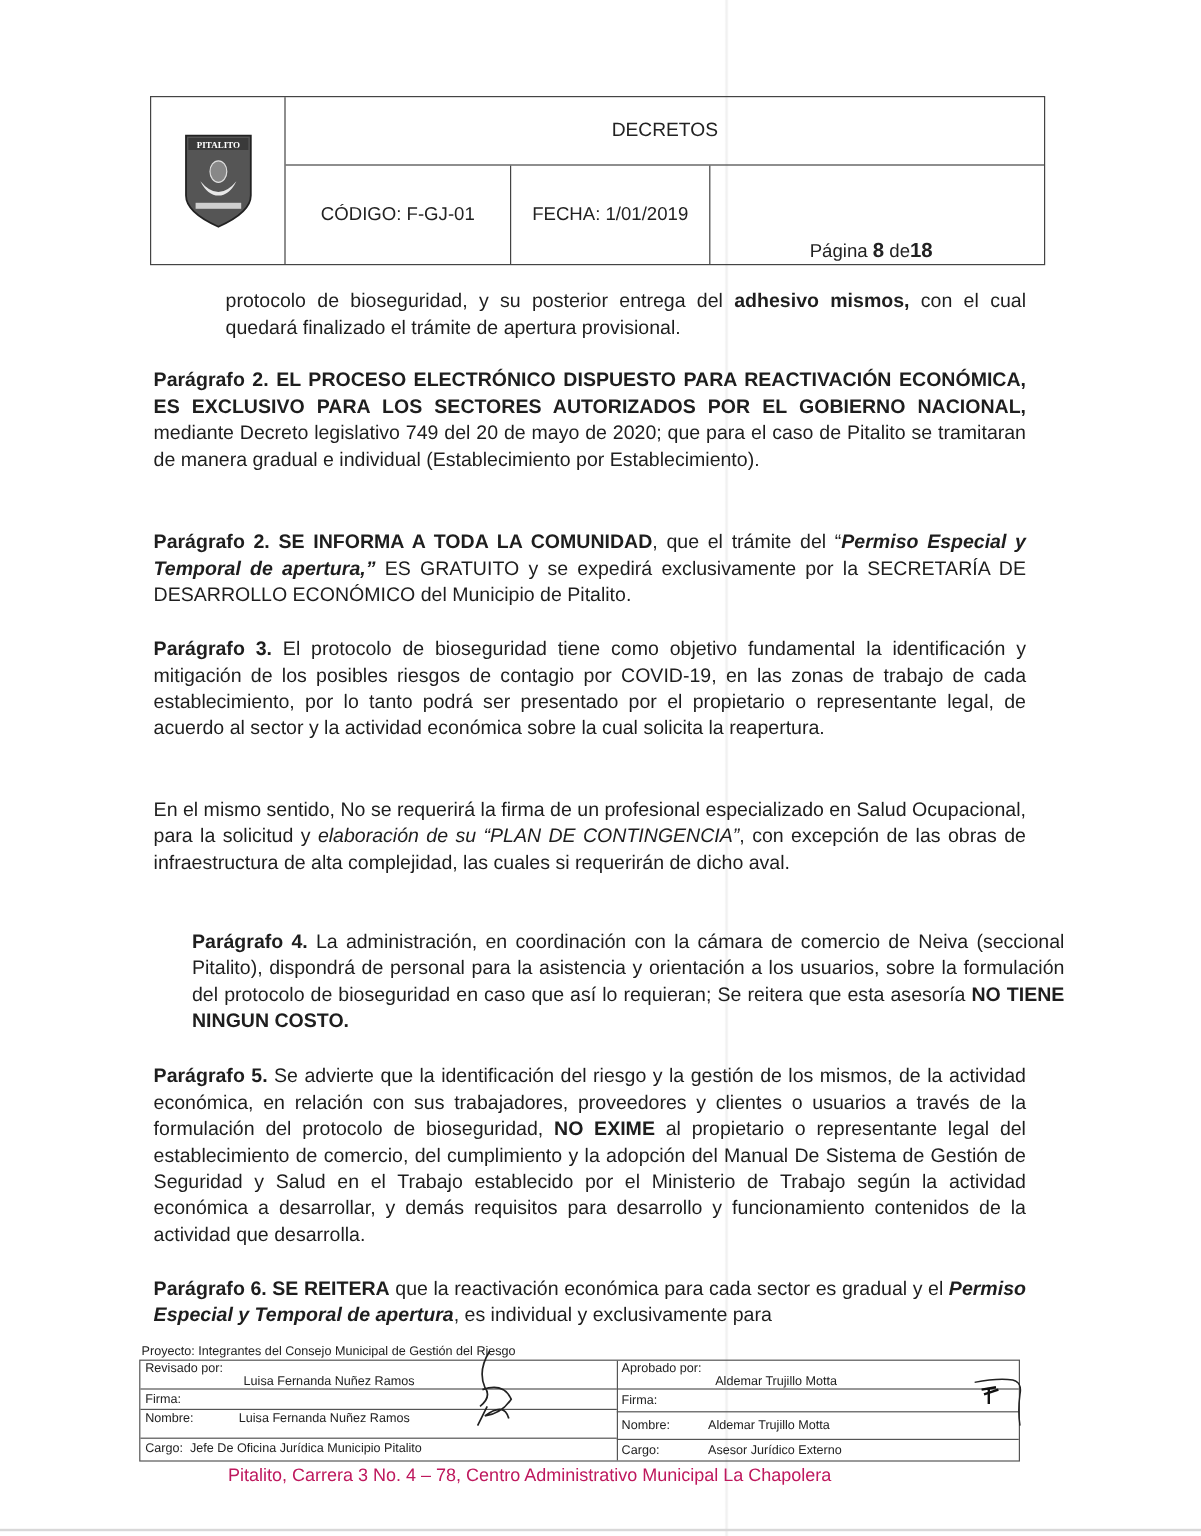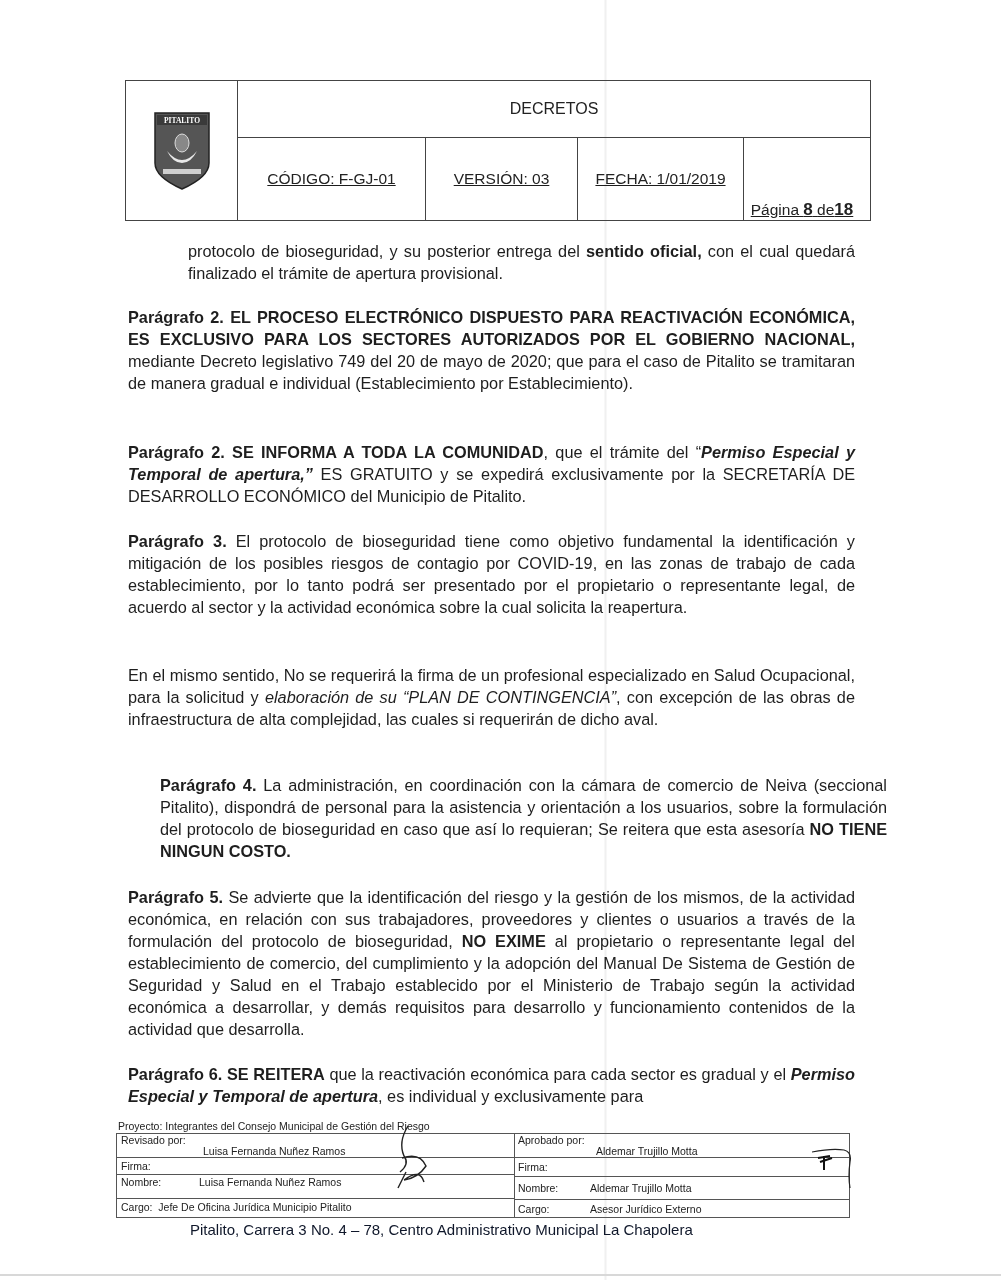--- a/index.html
+++ b/index.html
@@ -4,21 +4,21 @@
 <style>
   html, body { margin:0; padding:0; background:#ffffff; }
   body { width:1001px; height:1280px; position:relative; overflow:hidden; font-family:"Liberation Sans", sans-serif; color:#1c1c1c; }
   .scan-line { position:absolute; left:604px; top:0; width:3px; height:1280px; background:linear-gradient(to right, rgba(0,0,0,0.02), rgba(0,0,0,0.06), rgba(0,0,0,0.02)); }
   .bottom-edge { position:absolute; left:0; top:1274px; width:1001px; height:2px; background:#d8d8d8; }
 
   
   .hdr { position:absolute; left:125px; top:80px; width:746px; height:141px; border:1.5px solid #444; box-sizing:border-box; }
   .hdr .logo-cell { position:absolute; left:0; top:0; width:112px; height:100%; border-right:1.5px solid #444; box-sizing:border-box; display:flex; align-items:center; justify-content:center; }
   .hdr .title-cell { position:absolute; left:112px; top:0; right:0; height:57px; border-bottom:1.5px solid #444; box-sizing:border-box; display:flex; align-items:center; justify-content:center; font-size:16px; color:#222; }
-  .hdr .row2 { position:absolute; left:112px; top:57px; right:0; bottom:0; display:flex;text-decoration:underline; }
+  .hdr .row2 { position:absolute; left:112px; top:57px; right:0; bottom:0; display:flex; }
   .hdr .row2 > div { height:100%; border-right:1.5px solid #444; box-sizing:border-box; display:flex; align-items:center; justify-content:center; font-size:15.5px; color:#222; }
   .hdr .row2 > div:last-child { border-right:none; }
   .c-code { width:188px; }
   .c-ver { width:152px; }
   .c-date { width:166px; }
   .c-page { flex:1; flex-direction:row; align-items:flex-end !important; padding-right:10px; line-height:20px; }
   .c-page b { font-size:17px; }
 
   .shield { width:58px; height:80px; }
 
@@ -31,21 +31,21 @@
   
   .proj { position:absolute; left:118px; top:1120px; font-size:10.5px; color:#222; }
   .sig { position:absolute; left:116px; top:1133px; width:734px; height:85px; border:1px solid #555; box-sizing:border-box; font-size:10.5px; color:#222; }
   .sig .col { position:absolute; top:0; height:100%; }
   .sig .left { left:0; width:397px; border-right:1px solid #555; }
   .sig .right { left:397px; right:0; }
   .sig .r { position:absolute; left:0; right:0; border-bottom:1px solid #555; box-sizing:border-box; padding-left:4px; }
   .sig .r:last-child { border-bottom:none; }
   .sig .lab { position:absolute; left:4px; }
   .sig .val { position:absolute; }
-  .footer-addr { position:absolute; left:190px; top:1221px; font-size:15px; color:#0f172a; }
+  .footer-addr { position:absolute; left:190px; top:1221px; font-size:15px; color:#be185d; }
   .signature-svg { position:absolute; }
 </style>
 </head>
 <body>
 
 <div class="scan-line"></div>
 <div class="bottom-edge"></div>
 
 <div class="hdr">
   <div class="logo-cell">
@@ -54,31 +54,30 @@
       <rect x="4" y="4" width="50" height="10" fill="#3a3a3a"></rect>
       <text x="29" y="12" text-anchor="middle" font-size="7.5" font-family="Liberation Serif, serif" font-weight="bold" fill="#fff">PITALITO</text>
       <ellipse cx="29" cy="32" rx="7" ry="9" fill="#888" stroke="#ddd" stroke-width="1"></ellipse>
       <path d="M14 40 Q29 58 44 40 Q38 52 29 52 Q20 52 14 40 Z" fill="#e8e8e8"></path>
       <rect x="10" y="58" width="38" height="5" fill="#cfcfcf"></rect>
     </svg>
   </div>
   <div class="title-cell">DECRETOS</div>
   <div class="row2">
     <div class="c-code">CÓDIGO: F-GJ-01</div>
-    <div class="c-ver">VERSIÓN: 03</div>
     <div class="c-date">FECHA: 1/01/2019</div>
     <div class="c-page">
       <div><span>Página</span> <b>8</b> <span>de</span></div>
       <div><b>18</b></div>
     </div>
   </div>
 </div>
 
 <div class="para indent" style="top:240px;">
-  <span>protocolo de bioseguridad, y su posterior entrega del </span><b>sentido oficial,</b><span>  con el cual quedará finalizado el trámite de apertura provisional.</span>
+  <span>protocolo de bioseguridad, y su posterior entrega del </span><b>adhesivo mismos,</b><span>  con el cual quedará finalizado el trámite de apertura provisional.</span>
 </div>
 
 <div class="para" style="top:306px;">
   <b>Parágrafo 2. </b><b>EL PROCESO ELECTRÓNICO DISPUESTO PARA REACTIVACIÓN ECONÓMICA, ES EXCLUSIVO PARA LOS SECTORES AUTORIZADOS POR EL GOBIERNO NACIONAL,</b><span> mediante Decreto legislativo 749 del 20 de mayo de 2020; que para el caso de Pitalito se tramitaran de manera gradual e individual (Establecimiento por Establecimiento).</span>
 </div>
 
 <div class="para" style="top:441px;">
   <b>Parágrafo 2.  </b><b>SE INFORMA A TODA LA COMUNIDAD</b><span>, que el trámite del “</span><b><i>Permiso Especial y Temporal de apertura,”</i></b><span> ES GRATUITO y se expedirá exclusivamente por la SECRETARÍA DE DESARROLLO ECONÓMICO del Municipio de Pitalito.</span>
 </div>
 

